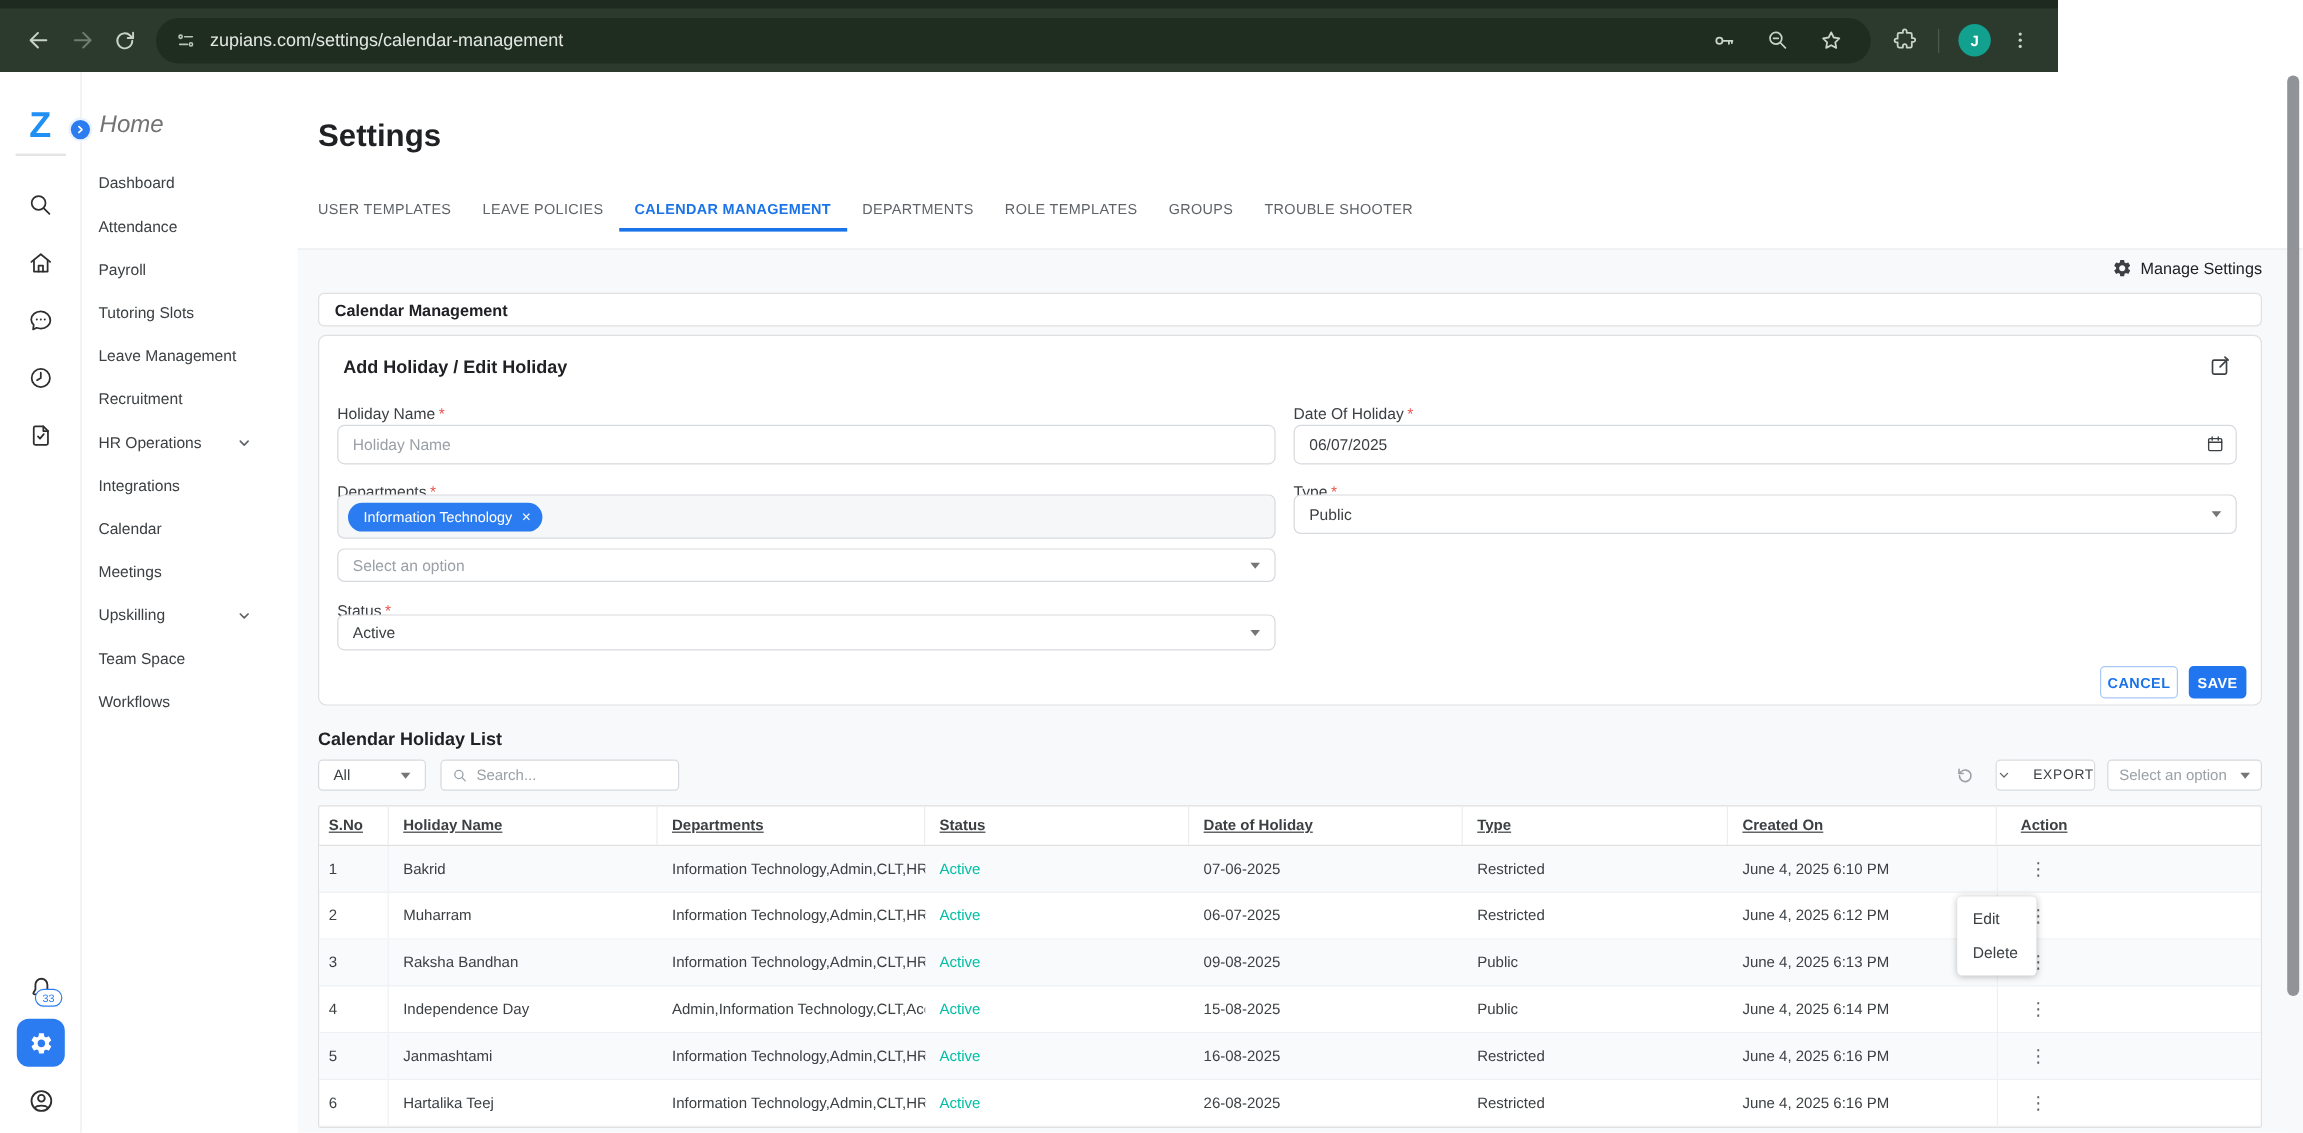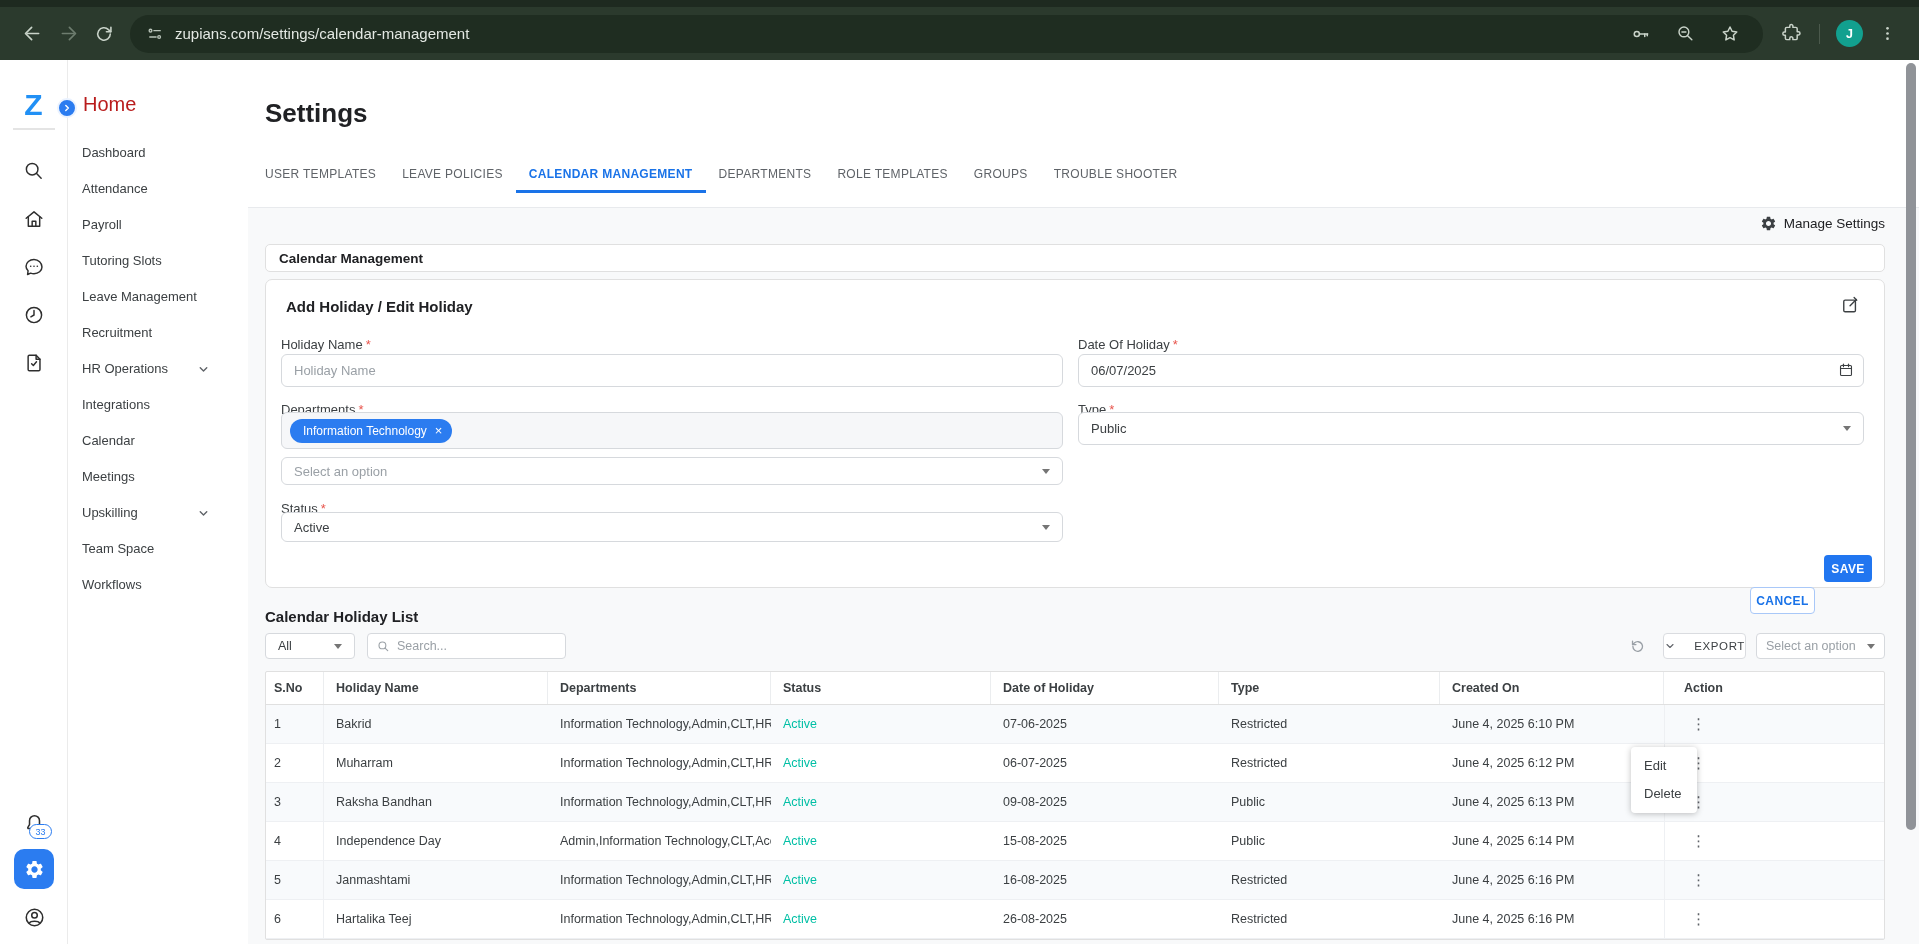--- a/index.html
+++ b/index.html
@@ -3,21 +3,21 @@
 <meta charset="utf-8">
 <style>
   * { margin:0; padding:0; box-sizing:border-box; }
   html,body { width:1919px; height:944px; overflow:hidden; }
   body { position:relative; font-family:"Liberation Sans", sans-serif; background:#fff; }
   svg { display:block; }
   button { font-family:inherit; cursor:pointer; }
   input { font-family:inherit; outline:none; }
 
   
-  .browser { position:absolute; left:0; top:0; width:1919px; height:60px; background:#2b3a2d; }
+  .browser { position:absolute; left:0; top:0; width:1715px; height:60px; background:#2b3a2d; }
   .tabstrip { height:7px; background:#1e2a20; }
   .toolbar { height:53px; display:flex; align-items:center; padding:0 14px; }
   .nav-ic { width:36px; height:36px; border-radius:50%; display:flex; align-items:center; justify-content:center; color:#c9d3c9; background:none; border:none; }
   .nav-ic.disabled { color:#6e7d6f; }
   .omnibox { flex:1; height:38px; border-radius:19px; background:#1f2d21; display:flex; align-items:center; padding:0 16px; margin:0 10px 0 8px; gap:11px; }
   .omnibox .url { font-size:15px; color:#e3e8e3; white-space:nowrap; }
   .omnibox .spacer { flex:1; }
   .pill-ic { background:none; border:none; color:#c9d3c9; padding:0 7px; }
   .vsep { width:1px; height:20px; background:#4b594c; margin:0 10px; }
   .avatar { width:27px; height:27px; border-radius:50%; background:#12a08f; color:#fff; font-size:12.5px; font-weight:bold; display:flex; align-items:center; justify-content:center; border:none; margin:0 6px; }
@@ -27,21 +27,21 @@
   .logo { position:absolute; left:0; top:28px; width:100%; text-align:center; font-size:30px; font-weight:bold; color:#2190f5; }
   .logo-divider { position:absolute; left:13px; top:68px; width:42px; height:2px; background:#e4e4e4; }
   .rail-ic { position:absolute; left:23px; width:22px; height:22px; color:#2e2e2e; cursor:pointer; background:none; border:none; padding:0; }
   .badge { position:absolute; left:29px; top:764px; min-width:23px; height:15px; border:1.5px solid #2b7cf0; border-radius:9px; background:#fff; color:#2b7cf0; font-size:9px; display:flex; align-items:center; justify-content:center; padding:0 3px; }
   .gear-btn { position:absolute; left:14px; top:789px; width:40px; height:40px; border-radius:10px; background:#2b7cf0; display:flex; align-items:center; justify-content:center; border:none; }
 
   .expand { position:absolute; left:57px; top:98px; width:20px; height:20px; border-radius:50%; background:#2b7cf0; display:flex; align-items:center; justify-content:center; border:2px solid #eaf2ff; z-index:6; padding:0; }
 
   
   .sidebar { position:absolute; left:69px; top:60px; width:179px; bottom:0; background:#fff; }
-  .sidebar-title { position:absolute; left:14px; top:33px; font-size:20px; font-weight:500; color:#b91c1c; }
+  .sidebar-title { position:absolute; left:14px; top:33px; font-size:20px; font-weight:500; color:#737373;font-style:italic; }
   .nav { position:absolute; top:75px; left:0; right:0; }
   .nav-item { height:36px; line-height:36px; padding-left:13px; font-size:13px; color:#3c4043; position:relative; cursor:pointer; }
   .nav-chev { position:absolute; right:38px; top:12px; }
 
   
   .main { position:absolute; left:248px; top:60px; right:0; bottom:0; background:#f8f9fa; }
   .main-header { position:absolute; top:0; left:0; right:0; height:148px; background:#fff; border-bottom:1px solid #e8eaed; }
   .page-title { position:absolute; left:17px; top:38px; font-size:26px; font-weight:600; color:#202124; }
   .tabs { position:absolute; left:4px; bottom:14px; display:flex; }
   .tab { padding:0 13px; height:35px; font-size:12px; letter-spacing:.3px; color:#5f6368; font-weight:500; background:none; border:none; border-bottom:3px solid transparent; }
@@ -60,36 +60,36 @@
   .inp::placeholder { color:#9aa0a6; }
   .date-wrap { position:absolute; left:812px; top:74px; width:786px; height:33px; }
   .date-wrap input { width:100%; height:100%; border:1px solid #d6d9dd; border-radius:6px; font-size:13px; color:#3c4043; padding:0 34px 0 12px; }
   .date-ic { position:absolute; right:10px; top:8px; color:#3c4043; }
   .chipbox { position:absolute; left:15px; top:132px; width:782px; height:37px; border:1px solid #d6d9dd; border-radius:6px; background:#f6f7f9; display:flex; align-items:center; padding:16px 8px; }
   .chip { height:24px; border-radius:12px; background:#2b7cf0; color:#fff; font-size:12px; display:flex; align-items:center; gap:8px; padding:0 10px 0 13px; }
   .chip-x { cursor:pointer; font-size:13px; line-height:1; }
   .sel { position:absolute; height:33px; border:1px solid #d6d9dd; border-radius:6px; background:#fff; font-size:13px; color:#3c4043; display:flex; align-items:center; justify-content:space-between; padding:0 12px; cursor:pointer; }
   .sel.placeholder { color:#9aa0a6; }
   .caret { width:0; height:0; border-left:4.5px solid transparent; border-right:4.5px solid transparent; border-top:5px solid #757575; }
-  .btn-cancel { position:absolute; left:1484px; top:275px; width:65px; height:27px; border:1px solid #a9c8f8; border-radius:4px; background:#fff; color:#1a73e8; font-size:12px; font-weight:bold; letter-spacing:.4px;margin-top:32px; }
+  .btn-cancel { position:absolute; left:1484px; top:275px; width:65px; height:27px; border:1px solid #a9c8f8; border-radius:4px; background:#fff; color:#1a73e8; font-size:12px; font-weight:bold; letter-spacing:.4px; }
   .btn-save { position:absolute; left:1558px; top:275px; width:48px; height:27px; border:none; border-radius:4px; background:#2176f0; color:#fff; font-size:12px; font-weight:bold; letter-spacing:.4px; }
 
   .list-title { position:absolute; left:17px; top:548px; font-size:15px; font-weight:bold; color:#202124; }
   .all-sel { left:17px; top:573px; width:90px; height:26px; font-size:12.5px; border-radius:4px; }
   .search { position:absolute; left:119px; top:573px; width:199px; height:26px; border:1px solid #d6d9dd; border-radius:4px; background:#fff; display:flex; align-items:center; gap:7px; padding:0 9px; }
   .search input { border:none; flex:1; font-size:12.5px; color:#3c4043; min-width:0; }
   .search input::placeholder { color:#9aa0a6; }
   .refresh { position:absolute; left:1381px; top:578px; color:#9aa0a6; background:none; border:none; padding:0; }
   .export { position:absolute; left:1415px; top:573px; width:83px; height:26px; border:1px solid #dadce0; border-radius:4px; background:#fff; display:flex; align-items:center; justify-content:space-between; gap:7px; font-size:11.5px; letter-spacing:.6px; color:#3c4043; font-weight:500; }
   .bulk-sel { left:1508px; top:573px; width:129px; height:26px; font-size:12.5px; border-radius:4px; padding:0 9px; }
 
   
   .table { position:absolute; left:17px; top:611px; width:1620px; background:#fff; border:1px solid #e0e0e0; border-radius:2px; }
   .thead { display:flex; height:33px; align-items:stretch; border-bottom:1px solid #e0e0e0; }
-  .thead .cell { font-weight:600; color:#3c4043; font-size:12.5px; border-right:1px solid #ebedef; display:flex; align-items:center; }
+  .thead .cell { font-weight:600; color:#3c4043; font-size:12.5px; border-right:1px solid #ebedef; display:flex; align-items:center;text-decoration:underline; }
   .thead .cell:last-child { border-right:none; }
   .trow { display:flex; height:39px; align-items:stretch; border-bottom:1px solid #eef0f3; }
   .trow.odd { background:#f8fafc; }
   .cell { padding:0 12px; font-size:12.5px; color:#3c4043; white-space:nowrap; overflow:hidden; display:flex; align-items:center; }
   .c-sno { width:58px; padding:0 8px; flex:none; }
   .c-name { width:224px; flex:none; }
   .c-dept { width:223px; flex:none; }
   .c-status { width:220px; flex:none; }
   .c-date { width:228px; flex:none; }
   .c-type { width:221px; flex:none; }

